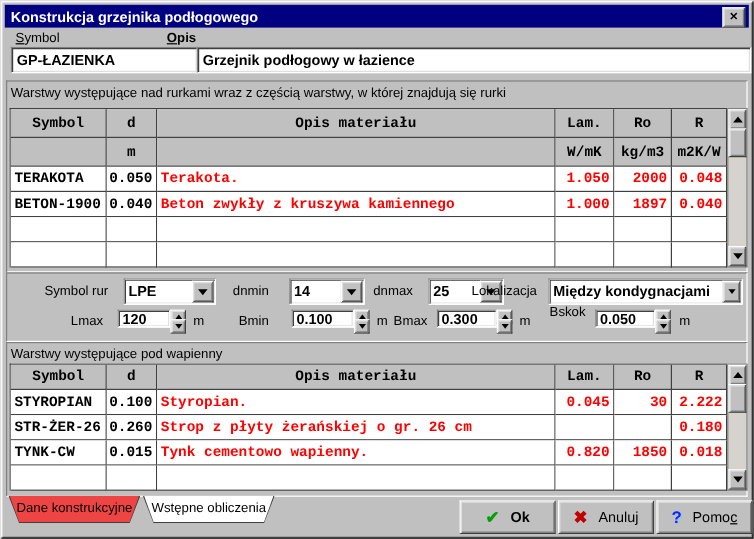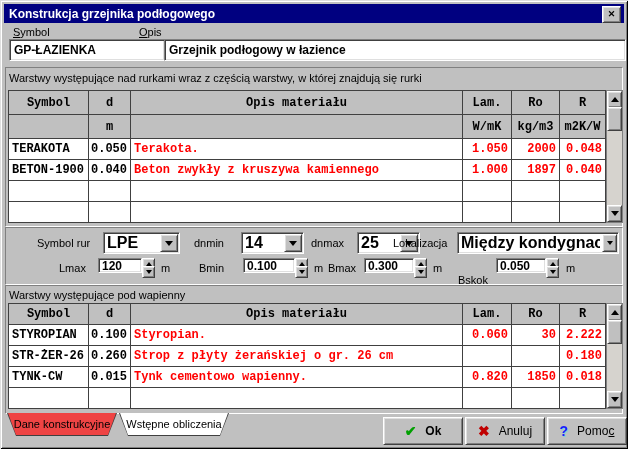--- a/index.html
+++ b/index.html
@@ -33,21 +33,21 @@
   .cell.num{justify-content:flex-end;}
   .cell.red{color:#ff0000;}
   .vscroll{position:absolute;width:17px;background:#d6d3ce;border:1px solid #808080;box-sizing:border-box;}
   .sbbtn{position:absolute;left:0;right:0;height:15px;display:flex;align-items:center;justify-content:center;}
   .sbthumb{position:absolute;left:0;right:0;height:22px;top:16px;}
   .tri-up{width:0;height:0;border-left:4px solid transparent;border-right:4px solid transparent;border-bottom:5px solid #000;}
   .tri-down{width:0;height:0;border-left:4px solid transparent;border-right:4px solid transparent;border-top:5px solid #000;}
   .tri-up.sm{border-left-width:3px;border-right-width:3px;border-bottom-width:4px;}
   .tri-down.sm{border-left-width:3px;border-right-width:3px;border-top-width:4px;}
   .combo{position:absolute;height:22px;box-sizing:border-box;}
-  .combo .val{position:absolute;left:3px;top:2px;bottom:2px;right:18px;font-weight:bold;font-size:16px;
+  .combo .val{position:absolute;left:3px;top:2px;bottom:2px;right:18px;font-weight:bold;font-size:12px;
     display:flex;align-items:center;white-space:nowrap;overflow:hidden;}
   .combo .drop{position:absolute;right:1px;top:1px;bottom:1px;width:16px;
     display:flex;align-items:center;justify-content:center;}
   .combo .drop.narrow{width:13px;}
   .spinedit{position:absolute;height:15px;box-sizing:border-box;}
   .spinedit .val{position:absolute;left:3px;top:1px;bottom:1px;right:1px;font-weight:bold;font-size:12px;
     display:flex;align-items:center;}
   .spinbtns{position:absolute;width:13px;height:20px;}
   .spinbtns .half{position:absolute;left:0;right:0;height:10px;display:flex;align-items:center;justify-content:center;}
   .tab{position:absolute;top:413px;height:23px;clip-path:polygon(0 0,100% 0,calc(100% - 9px) 100%,9px 100%);background:#404040;}
@@ -68,21 +68,21 @@
 <div class="dialog">
 
   <div class="titlebar">
     <span class="title">Konstrukcja grzejnika podłogowego</span>
     <span class="closebtn raised">
       <span>✕</span>
     </span>
   </div>
 
   <span class="lbl" style="left:13px;top:26px;"><span class="accel">S</span><span>ymbol</span></span>
-  <span class="lbl" style="left:139px;top:26px;"><span class="accel">O</span><span>pis</span></span>
+  <span class="lbl" style="left:139px;top:26px;font-weight:bold;"><span class="accel">O</span><span>pis</span></span>
   <div class="field sunken" style="left:9px;top:39px;width:150px;height:20px;line-height:20px;">GP-ŁAZIENKA</div>
   <div class="field sunken" style="left:164px;top:39px;width:456px;height:20px;line-height:20px;">Grzejnik podłogowy w łazience</div>
 
   <div class="panel" style="left:5px;top:67px;width:616px;height:158px;">
     <span class="caption" style="left:3px;top:4px;">Warstwy występujące nad rurkami wraz z częścią warstwy, w której znajdują się rurki</span>
 
     <div class="grid" style="left:2px;top:22px;grid-template-columns:80px 42px 332px 49px 48px 46px;grid-template-rows:24px 24px 21px 21px 21px 21px;">
       <div class="cell hdr">Symbol</div>
       <div class="cell hdr">d</div>
       <div class="cell hdr">Opis materiału</div>
@@ -205,21 +205,21 @@
     <div class="spinbtns" style="left:408px;top:30px;">
       <div class="half raised" style="top:0;">
           <span class="tri-up sm"></span>
         </div>
       <div class="half raised" style="bottom:0;">
           <span class="tri-down sm"></span>
         </div>
     </div>
     <span class="lbl" style="left:427px;top:34px;">m</span>
 
-    <span class="lbl" style="left:452px;top:46px;">Bskok</span>
+    <span class="lbl" style="left:452px;top:26px;">Bskok</span>
     <div class="spinedit sunken" style="left:490px;top:30px;width:50px;">
       <span class="val">0.050</span>
     </div>
     <div class="spinbtns" style="left:540px;top:30px;">
       <div class="half raised" style="top:0;">
           <span class="tri-up sm"></span>
         </div>
       <div class="half raised" style="bottom:0;">
           <span class="tri-down sm"></span>
         </div>
@@ -234,21 +234,21 @@
       <div class="cell hdr">Symbol</div>
       <div class="cell hdr">d</div>
       <div class="cell hdr">Opis materiału</div>
       <div class="cell hdr">Lam.</div>
       <div class="cell hdr">Ro</div>
       <div class="cell hdr">R</div>
 
       <div class="cell">STYROPIAN</div>
       <div class="cell num">0.100</div>
       <div class="cell red">Styropian.</div>
-      <div class="cell num red">0.060</div>
+      <div class="cell num red">0.045</div>
       <div class="cell num red">30</div>
       <div class="cell num red">2.222</div>
 
       <div class="cell">STR-ŻER-26</div>
       <div class="cell num">0.260</div>
       <div class="cell red">Strop z płyty żerańskiej o gr. 26 cm</div>
       <div class="cell num red"></div>
       <div class="cell num red"></div>
       <div class="cell num red">0.180</div>
 

